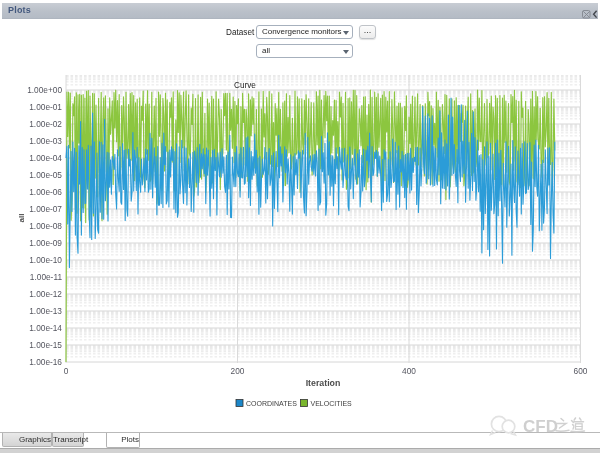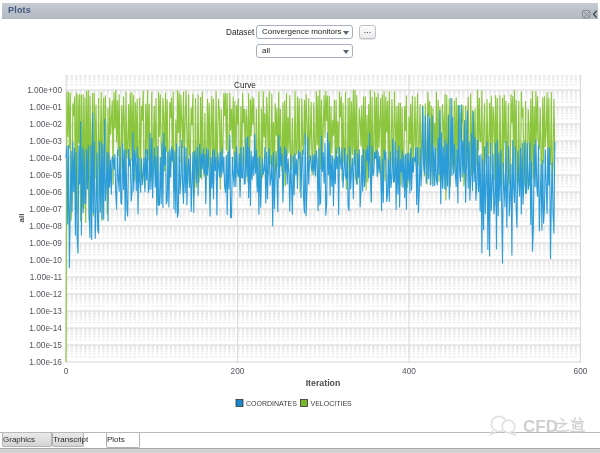--- a/index.html
+++ b/index.html
@@ -6,21 +6,21 @@
 html,body { width:600px; height:453px; background:#fff; font-family:"Liberation Sans", sans-serif; overflow:hidden; position:relative; }
 .abs { position:absolute; }
 #titlebar { left:2px; top:3px; width:596px; height:16px; background:linear-gradient(180deg,#c8cdd4 0%,#bac0c9 55%,#b4bbc5 100%); border-bottom:1px solid #aeb5bf; }
 #titlebar .cap { position:absolute; left:6px; top:2px; font-size:9px; font-weight:bold; color:rgba(65,86,124,0.99); letter-spacing:0.2px; }
 label.frm { position:absolute; font-size:8.2px; color:rgba(28,28,28,0.99); }
 .combo { position:absolute; width:97px; height:14px; background:#fff; border:1px solid #a6b0bd; border-radius:3px; font-size:8px; color:rgba(28,28,28,0.99); line-height:12.5px; padding-left:5px; letter-spacing:-0.05px; }
 .combo .arr { position:absolute; right:3px; top:5px; width:0; height:0; border-left:3.5px solid transparent; border-right:3.5px solid transparent; border-top:4.5px solid #5a6470; }
 #dots { position:absolute; left:359px; top:25px; width:17px; height:14px; border:1px solid #bfc3c8; border-radius:3px; background:linear-gradient(180deg,#fcfcfc,#ececec); box-shadow:0 1px 1px rgba(0,0,0,0.12); font-size:9px; color:rgba(51,51,51,0.99); text-align:center; line-height:9px; }
 #chart { position:absolute; left:0; top:0; }
 #tabline { left:0; top:432px; width:600px; height:1px; background:#b9b9b9; }
-.tab { position:absolute; top:433px; height:14px; font-size:8px; color:rgba(42,42,42,0.99); text-align:left; border:1px solid #b2b2b2; border-top:none; background:linear-gradient(180deg,#e9e9e9,#d4d4d4); line-height:13px; border-radius:0 0 2px 2px; }
+.tab { position:absolute; top:433px; height:14px; font-size:8px; color:rgba(42,42,42,0.99); text-align:right; border:1px solid #b2b2b2; border-top:none; background:linear-gradient(180deg,#e9e9e9,#d4d4d4); line-height:13px; border-radius:0 0 2px 2px; }
 .tab.active { background:#fff; height:15px; z-index:3; }
 #strip { left:0; top:448px; width:600px; height:5px; background:#d2d2d2; border-top:1px solid #ababab; }
 #wm { left:485px; top:409px; width:115px; height:30px; z-index:5; }
 
 #topicons { left:582px; top:6px; width:17px; height:11px; }
 </style>
 </head>
 <body>
 <svg id="chart" width="600" height="420" viewBox="0 0 600 420" xmlns="http://www.w3.org/2000/svg">
 <path d="M66 84.88H580.5M66 81.89H580.5M66 79.76H580.5M66 78.12H580.5M66 76.77H580.5M66 75.63H580.5M66 101.88H580.5M66 98.89H580.5M66 96.76H580.5M66 95.12H580.5M66 93.77H580.5M66 92.63H580.5M66 91.65H580.5M66 90.78H580.5M66 118.88H580.5M66 115.89H580.5M66 113.76H580.5M66 112.12H580.5M66 110.77H580.5M66 109.63H580.5M66 108.65H580.5M66 107.78H580.5M66 135.88H580.5M66 132.89H580.5M66 130.76H580.5M66 129.12H580.5M66 127.77H580.5M66 126.63H580.5M66 125.65H580.5M66 124.78H580.5M66 152.88H580.5M66 149.89H580.5M66 147.76H580.5M66 146.12H580.5M66 144.77H580.5M66 143.63H580.5M66 142.65H580.5M66 141.78H580.5M66 169.88H580.5M66 166.89H580.5M66 164.76H580.5M66 163.12H580.5M66 161.77H580.5M66 160.63H580.5M66 159.65H580.5M66 158.78H580.5M66 186.88H580.5M66 183.89H580.5M66 181.76H580.5M66 180.12H580.5M66 178.77H580.5M66 177.63H580.5M66 176.65H580.5M66 175.78H580.5M66 203.88H580.5M66 200.89H580.5M66 198.76H580.5M66 197.12H580.5M66 195.77H580.5M66 194.63H580.5M66 193.65H580.5M66 192.78H580.5M66 220.88H580.5M66 217.89H580.5M66 215.76H580.5M66 214.12H580.5M66 212.77H580.5M66 211.63H580.5M66 210.65H580.5M66 209.78H580.5M66 237.88H580.5M66 234.89H580.5M66 232.76H580.5M66 231.12H580.5M66 229.77H580.5M66 228.63H580.5M66 227.65H580.5M66 226.78H580.5M66 254.88H580.5M66 251.89H580.5M66 249.76H580.5M66 248.12H580.5M66 246.77H580.5M66 245.63H580.5M66 244.65H580.5M66 243.78H580.5M66 271.88H580.5M66 268.89H580.5M66 266.76H580.5M66 265.12H580.5M66 263.77H580.5M66 262.63H580.5M66 261.65H580.5M66 260.78H580.5M66 288.88H580.5M66 285.89H580.5M66 283.76H580.5M66 282.12H580.5M66 280.77H580.5M66 279.63H580.5M66 278.65H580.5M66 277.78H580.5M66 305.88H580.5M66 302.89H580.5M66 300.76H580.5M66 299.12H580.5M66 297.77H580.5M66 296.63H580.5M66 295.65H580.5M66 294.78H580.5M66 322.88H580.5M66 319.89H580.5M66 317.76H580.5M66 316.12H580.5M66 314.77H580.5M66 313.63H580.5M66 312.65H580.5M66 311.78H580.5M66 339.88H580.5M66 336.89H580.5M66 334.76H580.5M66 333.12H580.5M66 331.77H580.5M66 330.63H580.5M66 329.65H580.5M66 328.78H580.5M66 356.88H580.5M66 353.89H580.5M66 351.76H580.5M66 350.12H580.5M66 348.77H580.5M66 347.63H580.5M66 346.65H580.5M66 345.78H580.5" stroke="#e6e6e6" stroke-width="1" stroke-dasharray="2.6,1.9" fill="none"></path>

